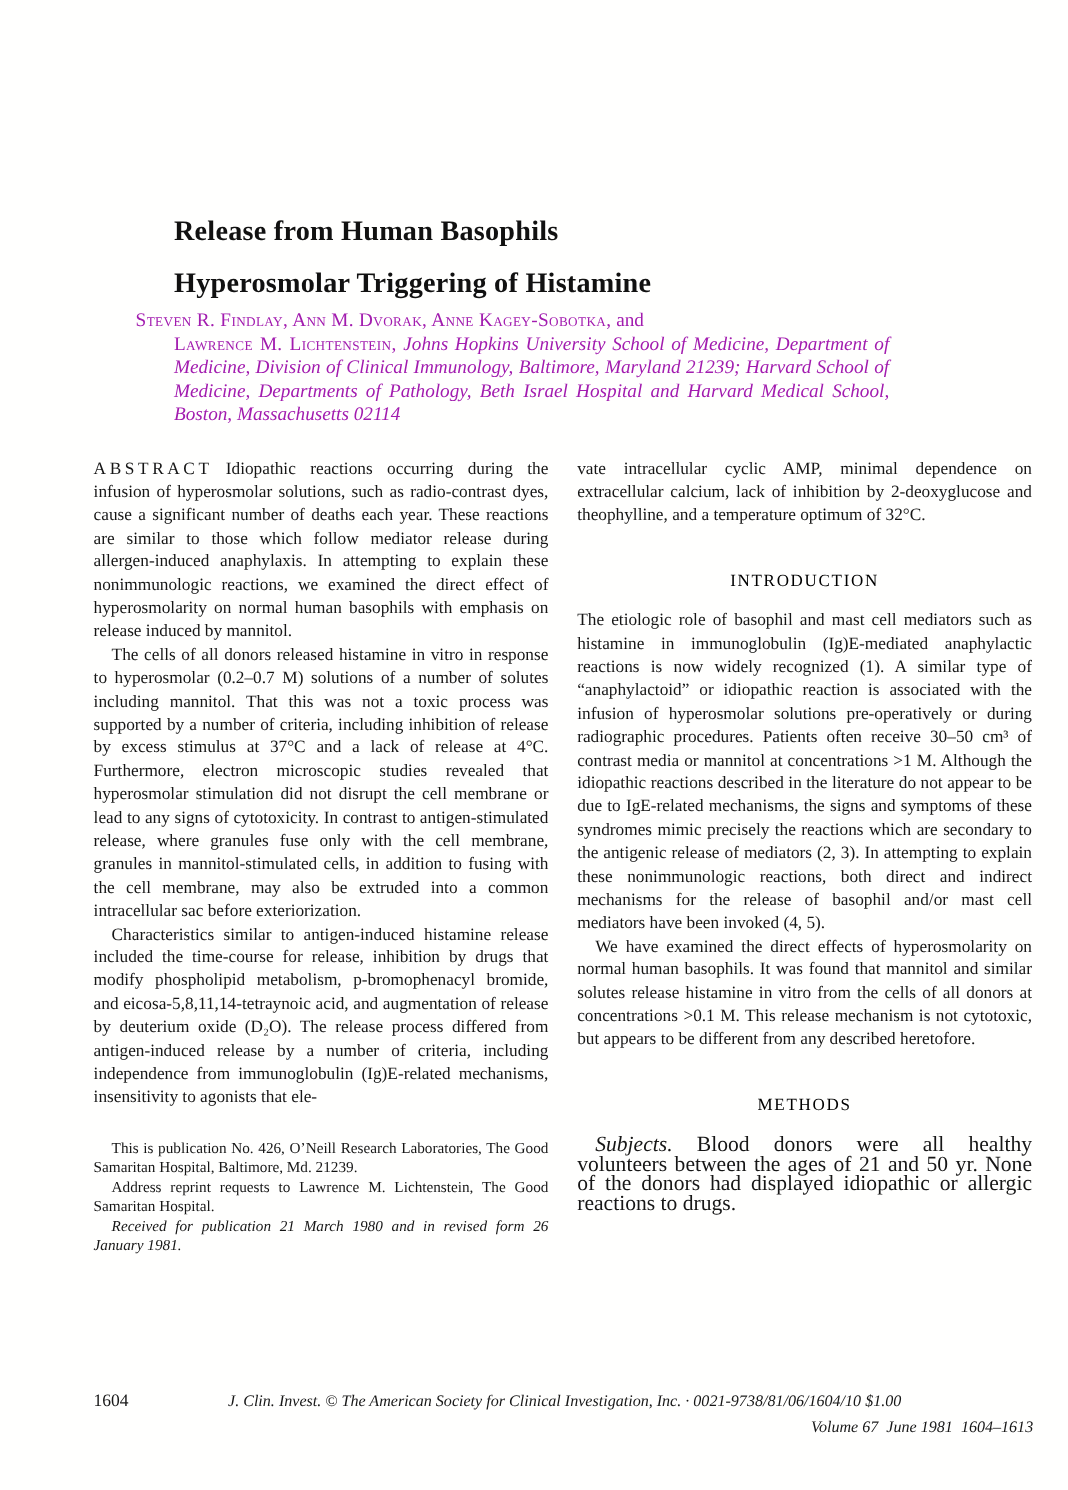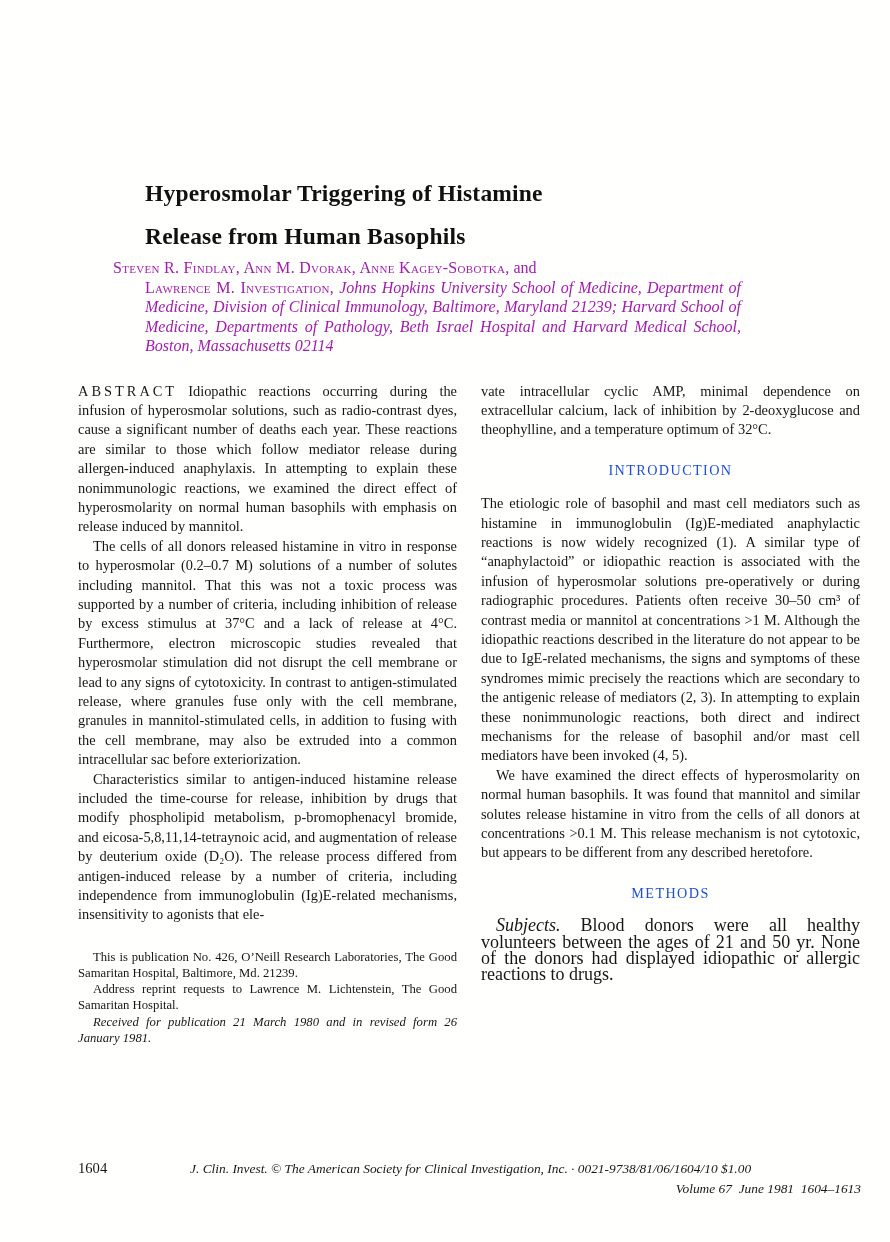--- a/index.html
+++ b/index.html
@@ -50,22 +50,22 @@
   .abstract-label { letter-spacing:3px; margin-right:11px; }
   
   .footnote { margin-top:24px; font-size:12.7px; line-height:16.2px; }
   .fn { text-indent:15px; }
   
   .section-heading {
     text-align:center;
     font-size:14.2px;
     font-weight:normal;
     letter-spacing:1.4px;
-    margin:21px 0 14px 0;
-    color:#1d4ed8;
+    margin:35px 0 14px 0;
+    color:#000000;
   }
   
   .para.small { font-size:18px; line-height:16.4px; }
   
   .page-footer {
     position:absolute;
     left:78px; right:29px; top:1160px;
     font-size:13.4px;
     color:#171717;
   }
@@ -74,30 +74,30 @@
   .footer-citation { flex:1; font-style:italic; }
   .footer-line2 { text-align:right; font-style:italic; margin-top:4px; }
 </style>
 </head>
 <body>
 
 <div class="page">
 
   <header class="header">
     <h1 class="title">
+      <span class="title-line">Release from Human Basophils</span>
       <span class="title-line">Hyperosmolar Triggering of Histamine</span>
-      <span class="title-line">Release from Human Basophils</span>
     </h1>
     <div class="authors">
       <div class="authors-line1">
         <span class="sc">Steven R. Findlay, Ann M. Dvorak, Anne Kagey-Sobotka,</span>
         <span>and</span>
       </div>
       <div class="authors-rest">
-        <span class="sc">Lawrence M. Investigation,</span>
+        <span class="sc">Lawrence M. Lichtenstein,</span>
         <span class="it">Johns Hopkins University School of Medicine, Department of Medicine, Division of Clinical Immunology, Baltimore, Maryland 21239; Harvard School of Medicine, Departments of Pathology, Beth Israel Hospital and Harvard Medical School, Boston, Massachusetts 02114</span>
       </div>
     </div>
   </header>
 
   <main class="columns">
 
     <section class="col col-left">
       <p class="para no-indent">
         <span class="abstract-label">ABSTRACT</span><span>Idiopathic reactions occurring during the infusion of hyperosmolar solutions, such as radio-contrast dyes, cause a significant number of deaths each year. These reactions are similar to those which follow mediator release during allergen-induced anaphylaxis. In attempting to explain these nonimmunologic reactions, we examined the direct effect of hyperosmolarity on normal human basophils with emphasis on release induced by mannitol.</span>

